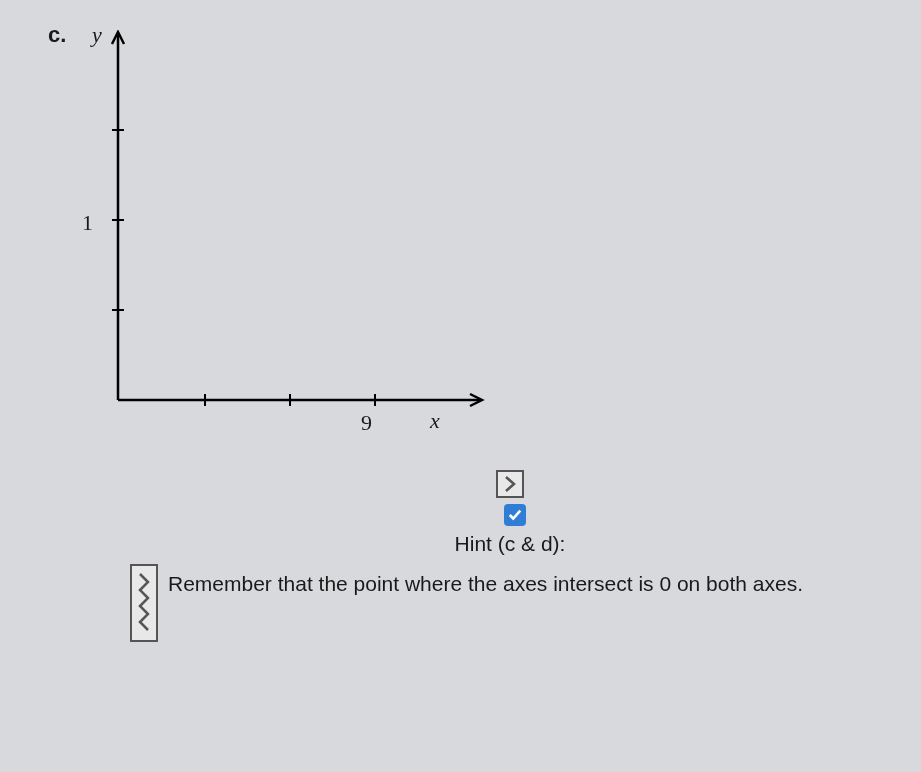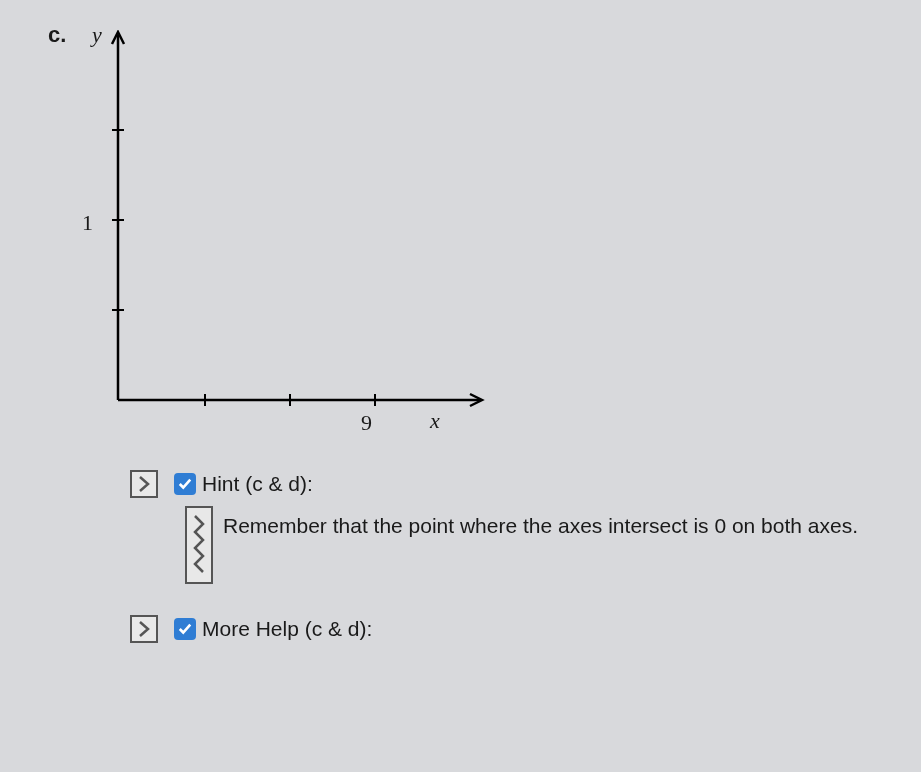--- a/index.html
+++ b/index.html
@@ -64,20 +64,21 @@
       left: 130px;
       width: 760px;
     }
     .hint-section.first { top: 470px; }
     .hint-section.second { top: 615px; }
     .hint-header {
       display: flex;
       align-items: center;
       gap: 6px;
       margin-bottom: 8px;
+      flex-direction: column;
     }
     .expand-box {
       width: 28px;
       height: 28px;
       border: 2px solid #555;
       background: #e8e8e8;
       display: flex;
       align-items: center;
       justify-content: center;
       cursor: pointer;
@@ -94,21 +95,20 @@
       margin-left: 10px;
     }
     .check-box svg { width: 14px; height: 14px; }
     .hint-title {
       font-size: 21px;
       color: #1a1a1a;
     }
     .hint-body {
       display: flex;
       gap: 10px;
-      margin-left: 55px;
       margin-top: 4px;
     }
     .zigzag-box {
       width: 28px;
       border: 2px solid #555;
       background: #e8e8e8;
       display: flex;
       align-items: center;
       justify-content: center;
       flex-shrink: 0;
@@ -166,26 +166,13 @@
     <div class="zigzag-box" style="height:78px;">
       <svg width="16" height="62" viewBox="0 0 16 62">
         <polyline points="4,2 12,10 4,18 12,26 4,34 12,42 4,50 12,58" stroke="#555" stroke-width="2.5" fill="none"></polyline>
       </svg>
     </div>
     <div class="hint-text">Remember that the point where the axes intersect is 0 on both axes.</div>
   </div>
 </div>
 
 <div class="hint-section second">
-  <div class="hint-header">
-    <div class="expand-box">
-      <svg width="14" height="18" viewBox="0 0 14 18">
-        <polyline points="3,2 11,9 3,16" stroke="#555" stroke-width="2.5" fill="none"></polyline>
-      </svg>
-    </div>
-    <div class="check-box">
-      <svg viewBox="0 0 16 16">
-        <polyline points="2,8 6,12 14,3" stroke="#fff" stroke-width="3" fill="none"></polyline>
-      </svg>
-    </div>
-    <span class="hint-title">More Help (c &amp; d):</span>
-  </div>
 </div>
 
 </body></html>

